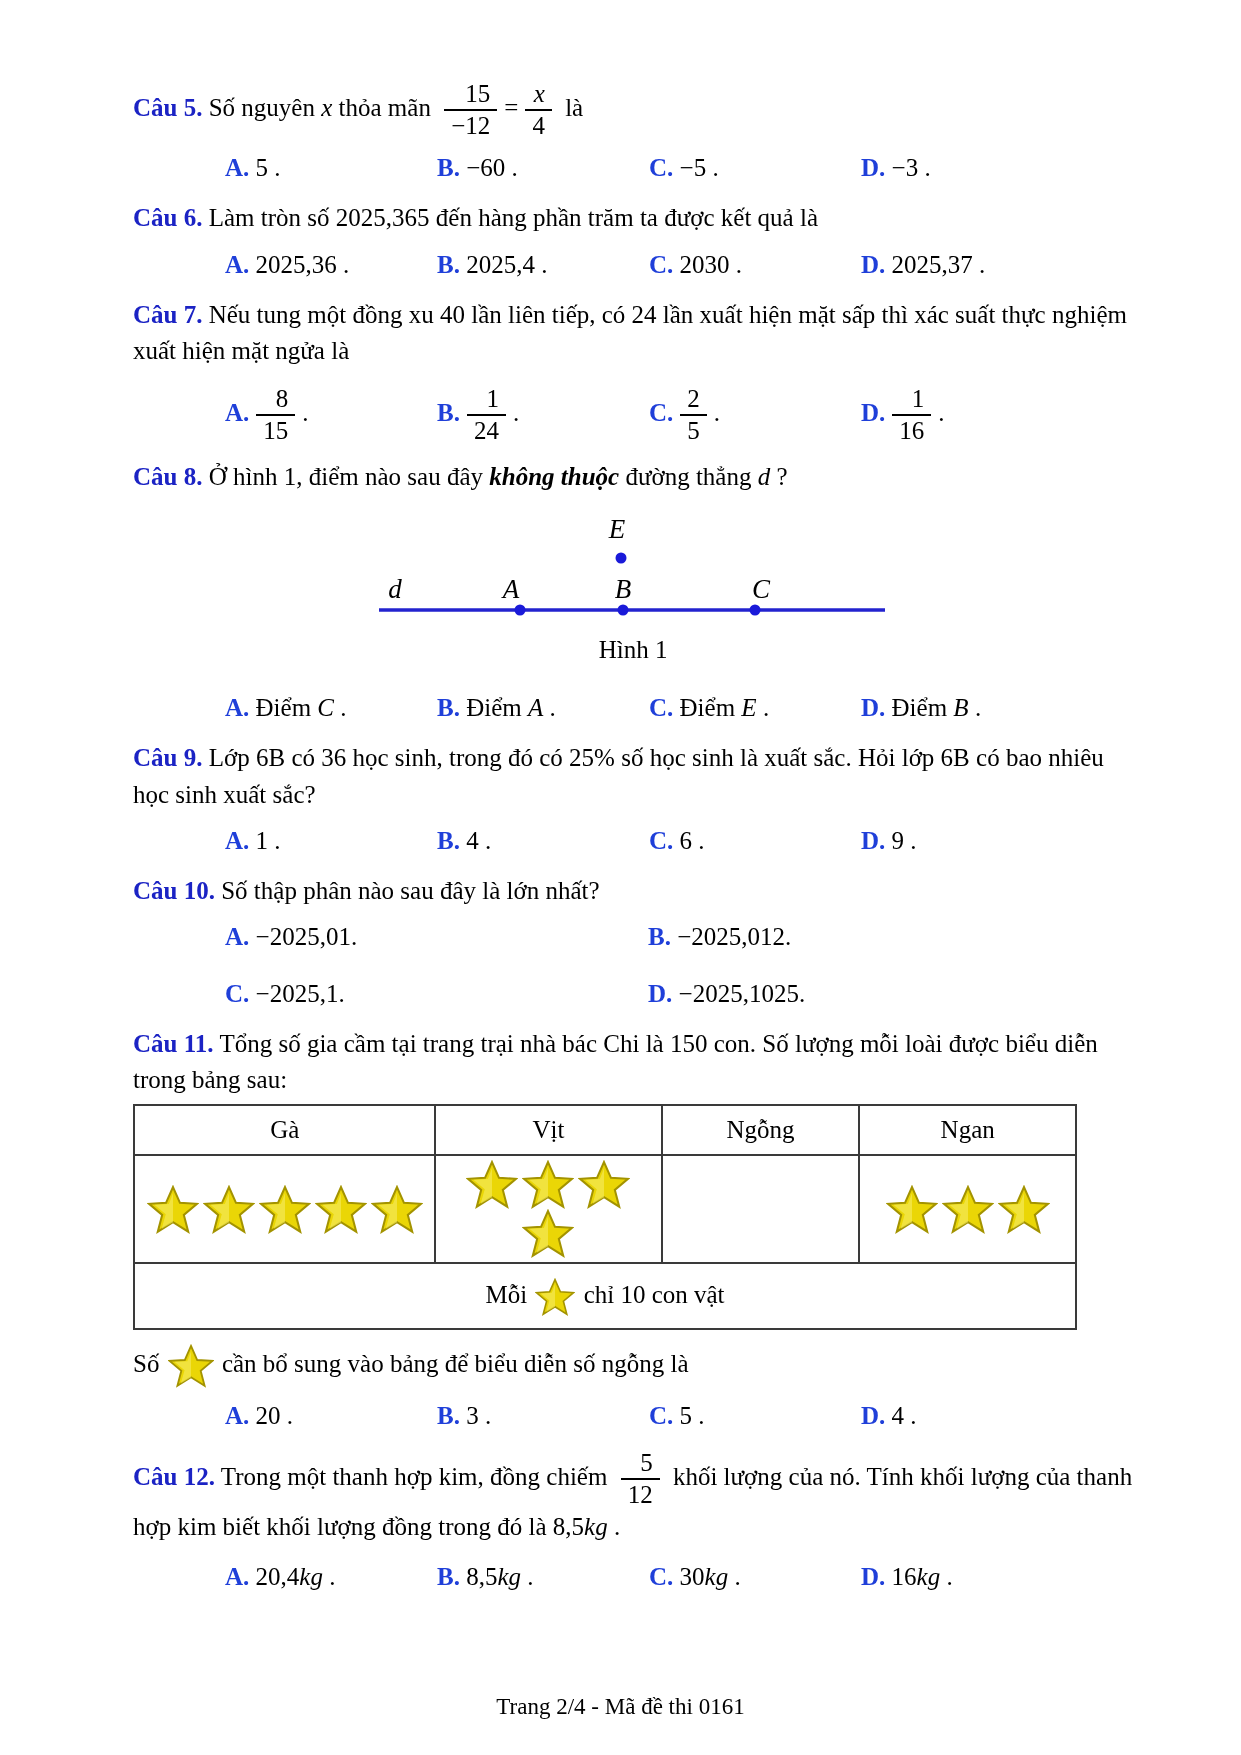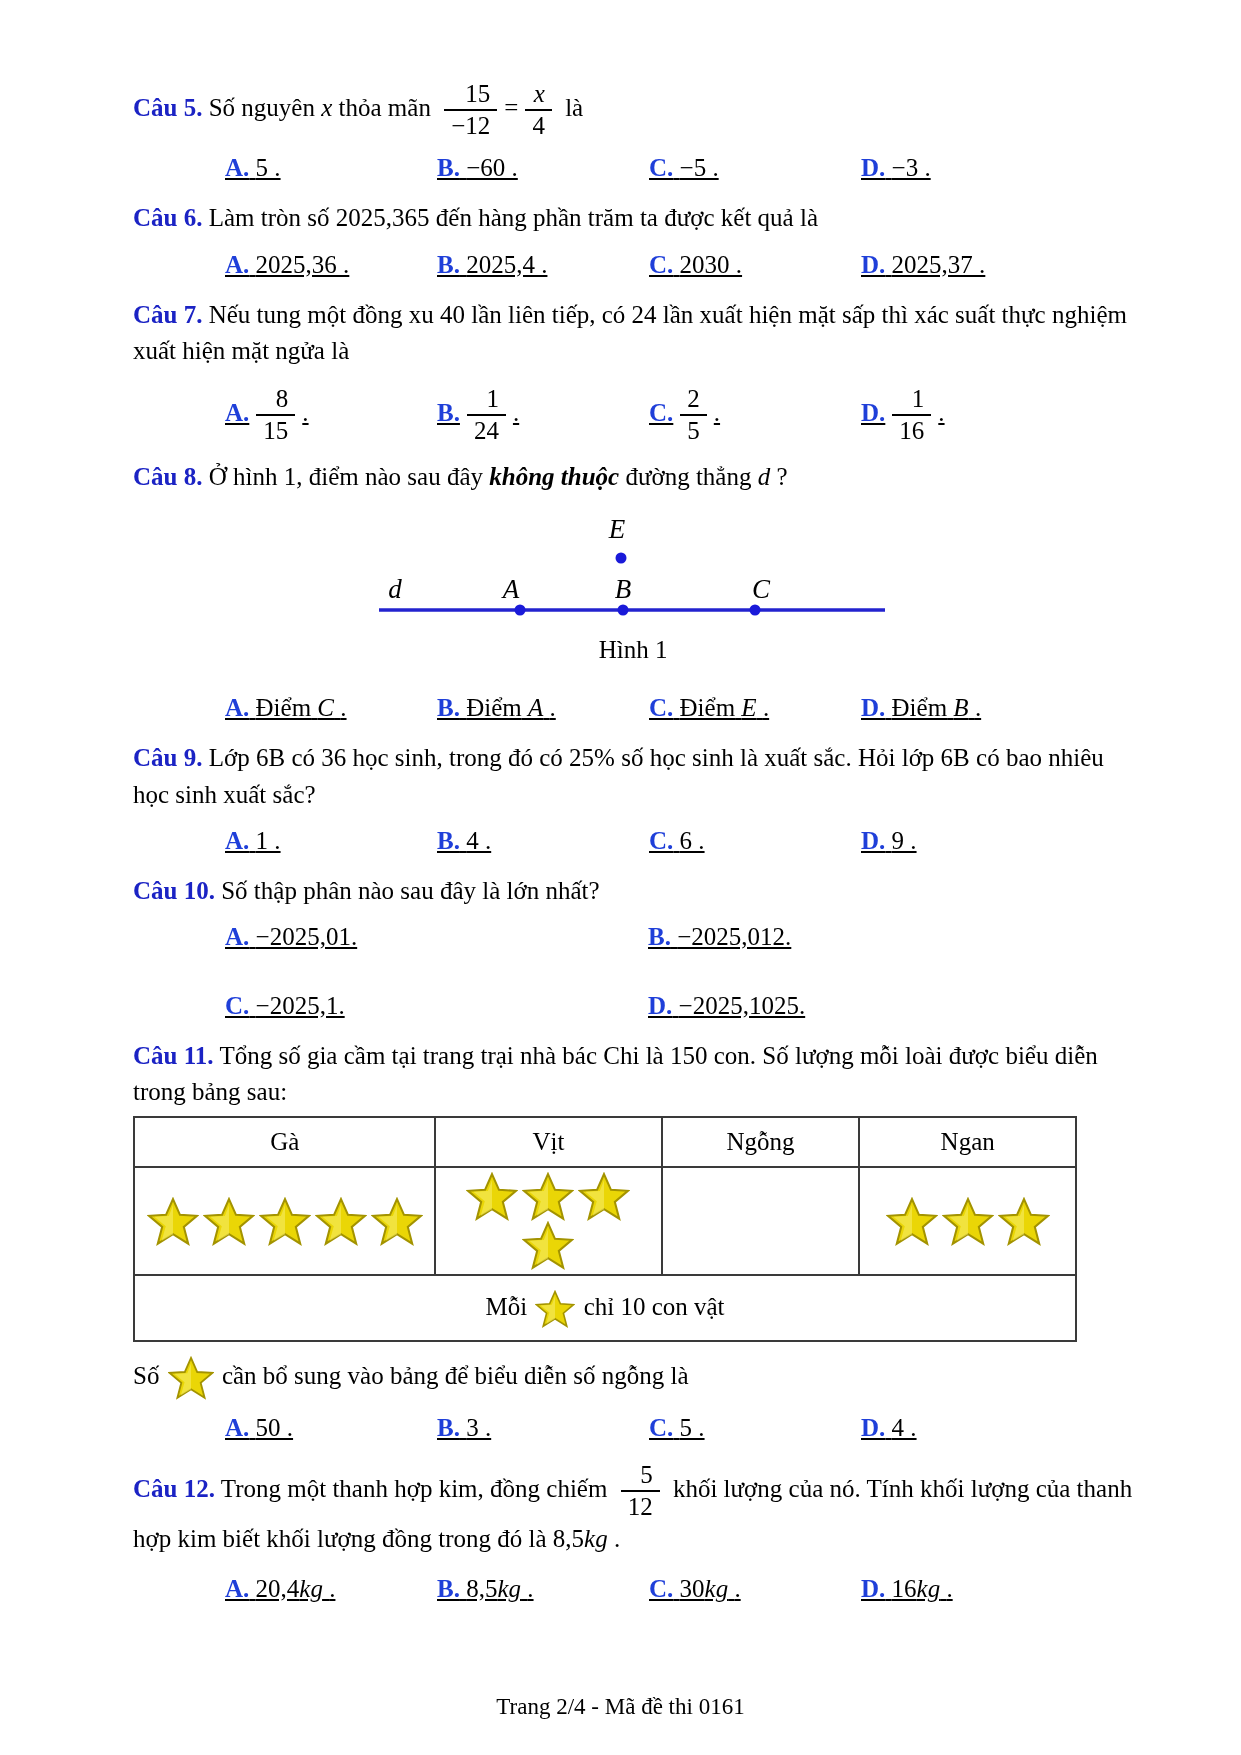--- a/index.html
+++ b/index.html
@@ -9,23 +9,23 @@
     font-family:"Liberation Serif","DejaVu Serif",serif;
     font-size:25px;line-height:1.45;color:#000;background:#fff;overflow:hidden;
   }
   .q{margin:0 0 10px 0;}
   .qtext{margin:0;}
   .qlabel{color:#1b23c4;font-weight:bold;}
   .letter{color:#1f3fd9;font-weight:bold;}
   i.mvar{font-style:italic;font-family:"Liberation Serif",serif;}
   .boldit{font-weight:bold;font-style:italic;}
   
-  .opts{display:grid;padding-left:92px;margin:10px 0 14px;text-decoration:underline;}
+  .opts{display:grid;padding-left:92px;margin:10px 0 14px;}
   .opts4{grid-template-columns:212px 212px 212px 1fr;}
-  .opts2{grid-template-columns:423px 1fr;row-gap:32px;}
+  .opts2{grid-template-columns:423px 1fr;row-gap:20px;}
   .opt{white-space:nowrap;}
   
   .frac{display:inline-block;vertical-align:middle;text-align:right;line-height:1.12;margin:0 7px;}
   .frac .num{display:block;padding:0 7px 1px;border-bottom:2px solid #000;}
   .frac .den{display:block;padding:1px 7px 0;}
   
   .fig{text-align:center;margin:14px 0 2px;}
   .figcap{text-align:center;margin:0 0 22px 0;}
   svg text{font-family:"Liberation Serif",serif;font-style:italic;font-size:27px;fill:#000;}
   
@@ -220,21 +220,21 @@
     </table>
     <p class="afterline">
       <span>Số</span>
       <span class="star-slot"><svg class="star" width="46" height="44" viewBox="0 0 20 19">
             <polygon points="10,0.8 12.7,6.9 19.3,7.3 14.2,11.6 15.9,18.1 10,14.4 4.1,18.1 5.8,11.6 0.7,7.3 7.3,6.9" fill="#ead606" stroke="#a39300" stroke-width="0.8"></polygon>
             <polygon points="10,3.2 10,14.4 5.6,17 7.2,11.3 2.8,7.7 8.4,7.4" fill="#f6ef6e" opacity="0.55"></polygon>
           </svg></span>
       <span>cần bổ sung vào bảng để biểu diễn số ngỗng là</span>
     </p>
     <div class="opts opts4">
-      <div class="opt"><span class="letter">A.</span> <span>50 .</span></div>
+      <div class="opt"><span class="letter">A.</span> <span>20 .</span></div>
       <div class="opt"><span class="letter">B.</span> <span>3 .</span></div>
       <div class="opt"><span class="letter">C.</span> <span>5 .</span></div>
       <div class="opt"><span class="letter">D.</span> <span>4 .</span></div>
     </div>
   </div>
 
   <div class="q">
     <p class="qtext">
       <span class="qlabel">Câu 12.</span>
       <span>Trong một thanh hợp kim, đồng chiếm</span>

